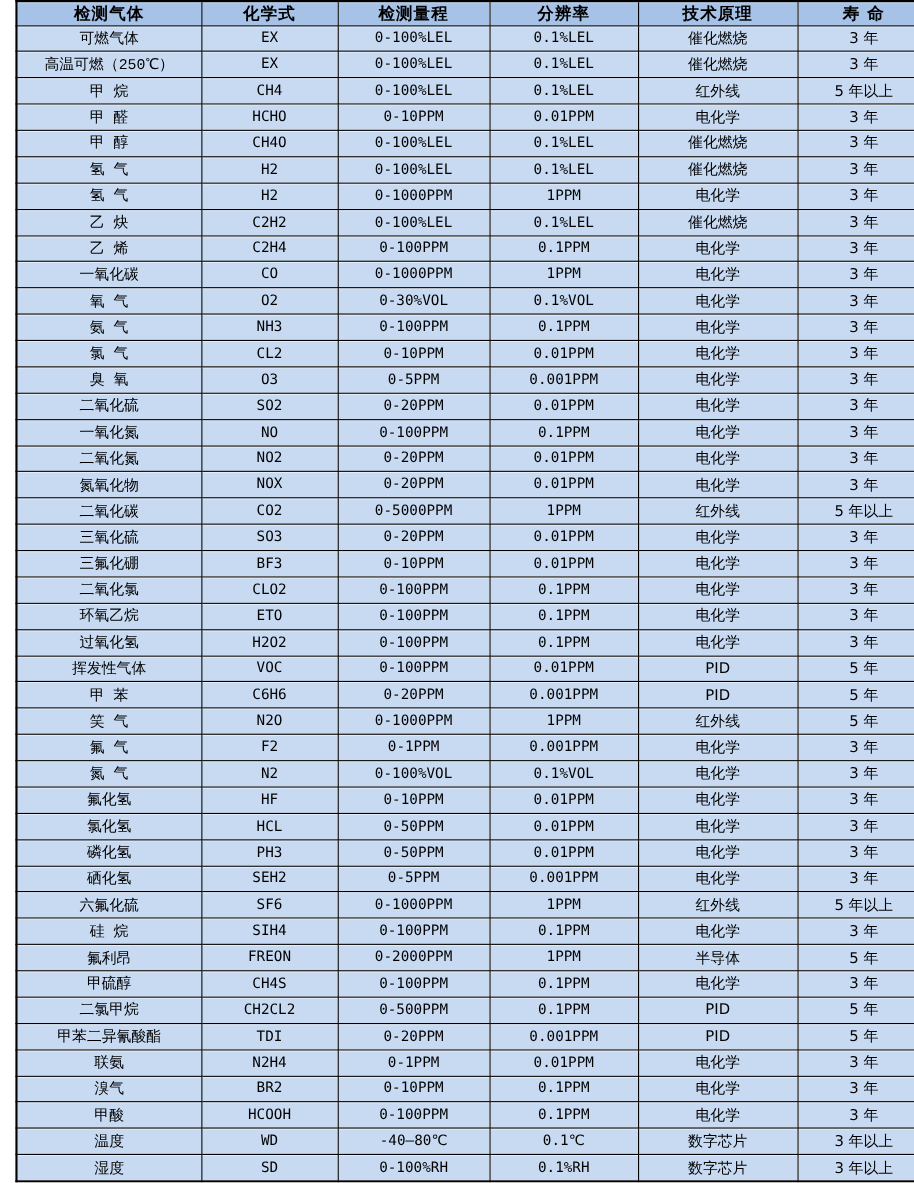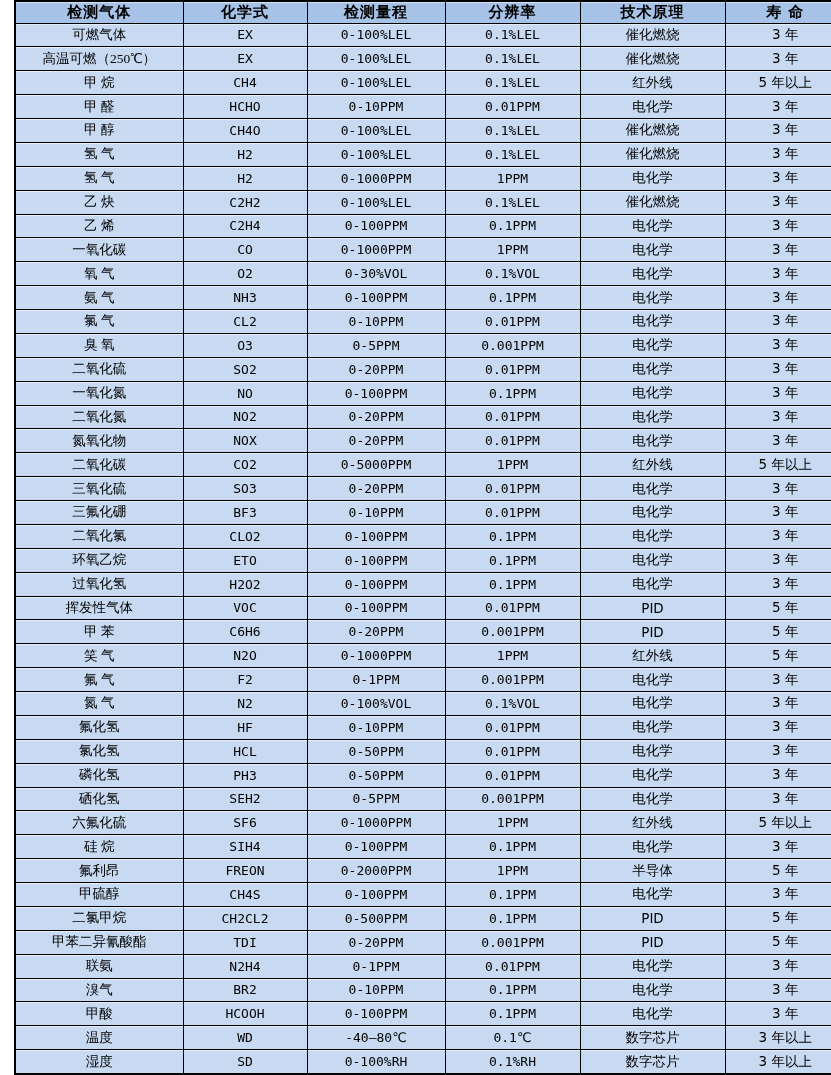--- a/index.html
+++ b/index.html
@@ -48,21 +48,21 @@
     font-weight: bold;
     font-size: 15px;
     letter-spacing: 1px;
   }
   td {
     background: #c7daf2;
     font-family: "DejaVu Sans Mono", "DejaVu Sans", "Liberation Sans", sans-serif;
     font-size: 13px;
   }
   td.gas-name {
-    font-family: Liberation Serif, serif;
+    font-family: Liberation Mono, monospace;
     font-size: 13.5px;
   }
   td.cn {
     font-family: "DejaVu Sans", "Liberation Sans", sans-serif;
     font-size: 13.5px;
   }
 </style>
 </head>
 <body>
 

